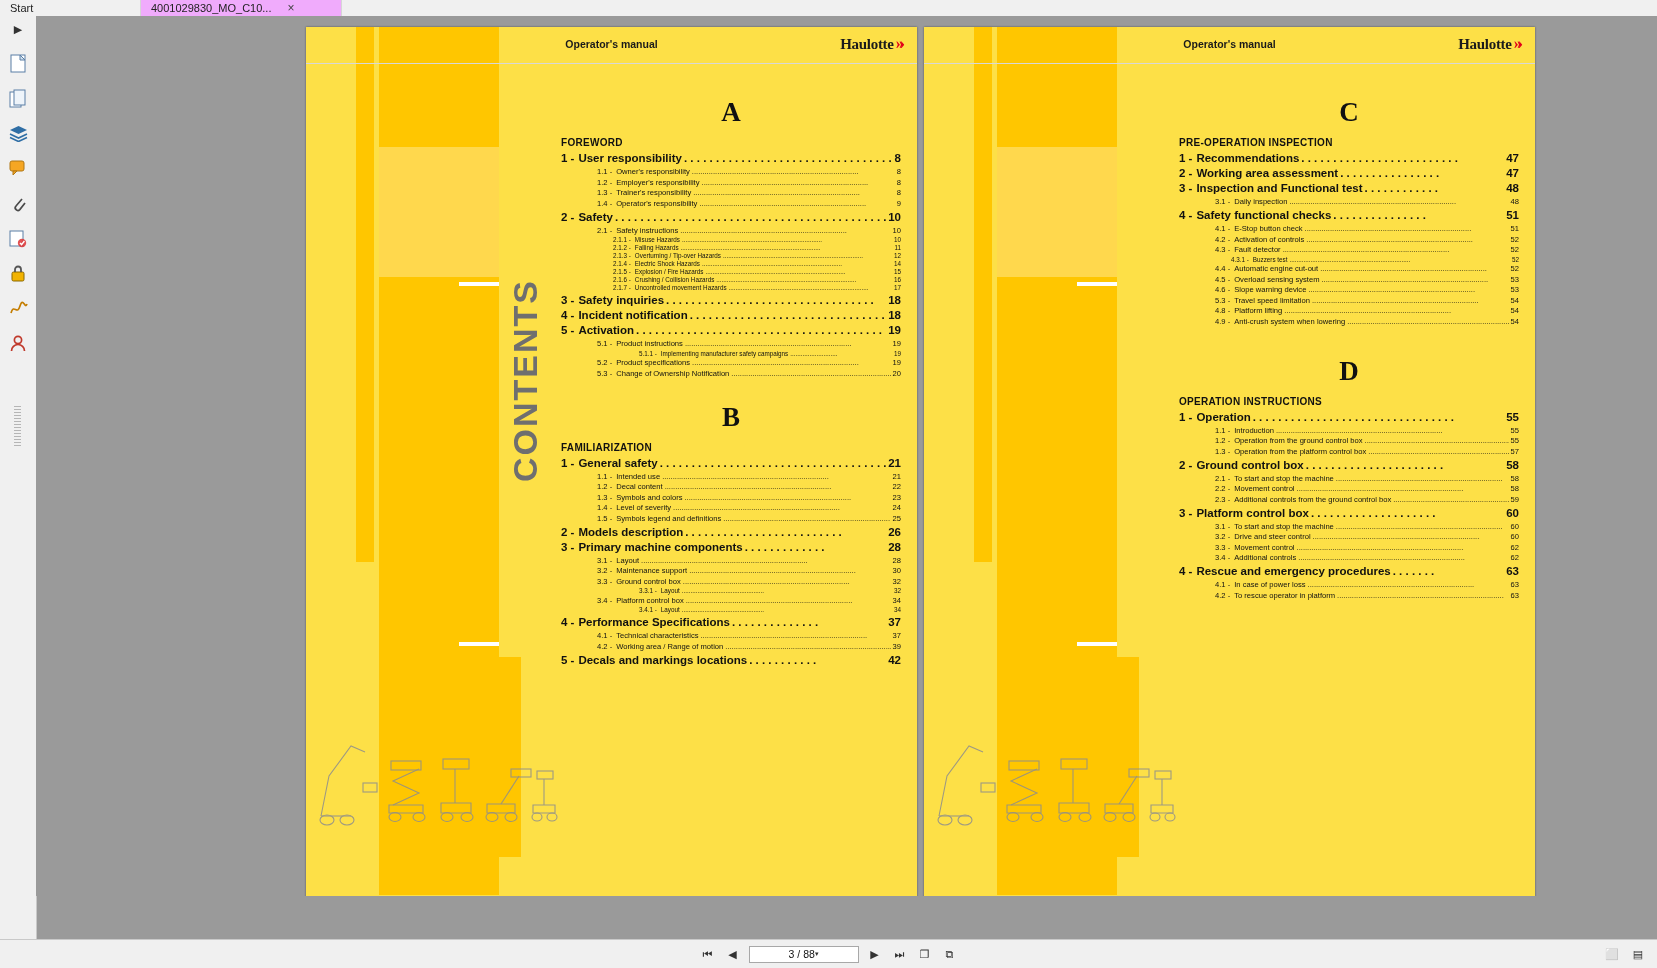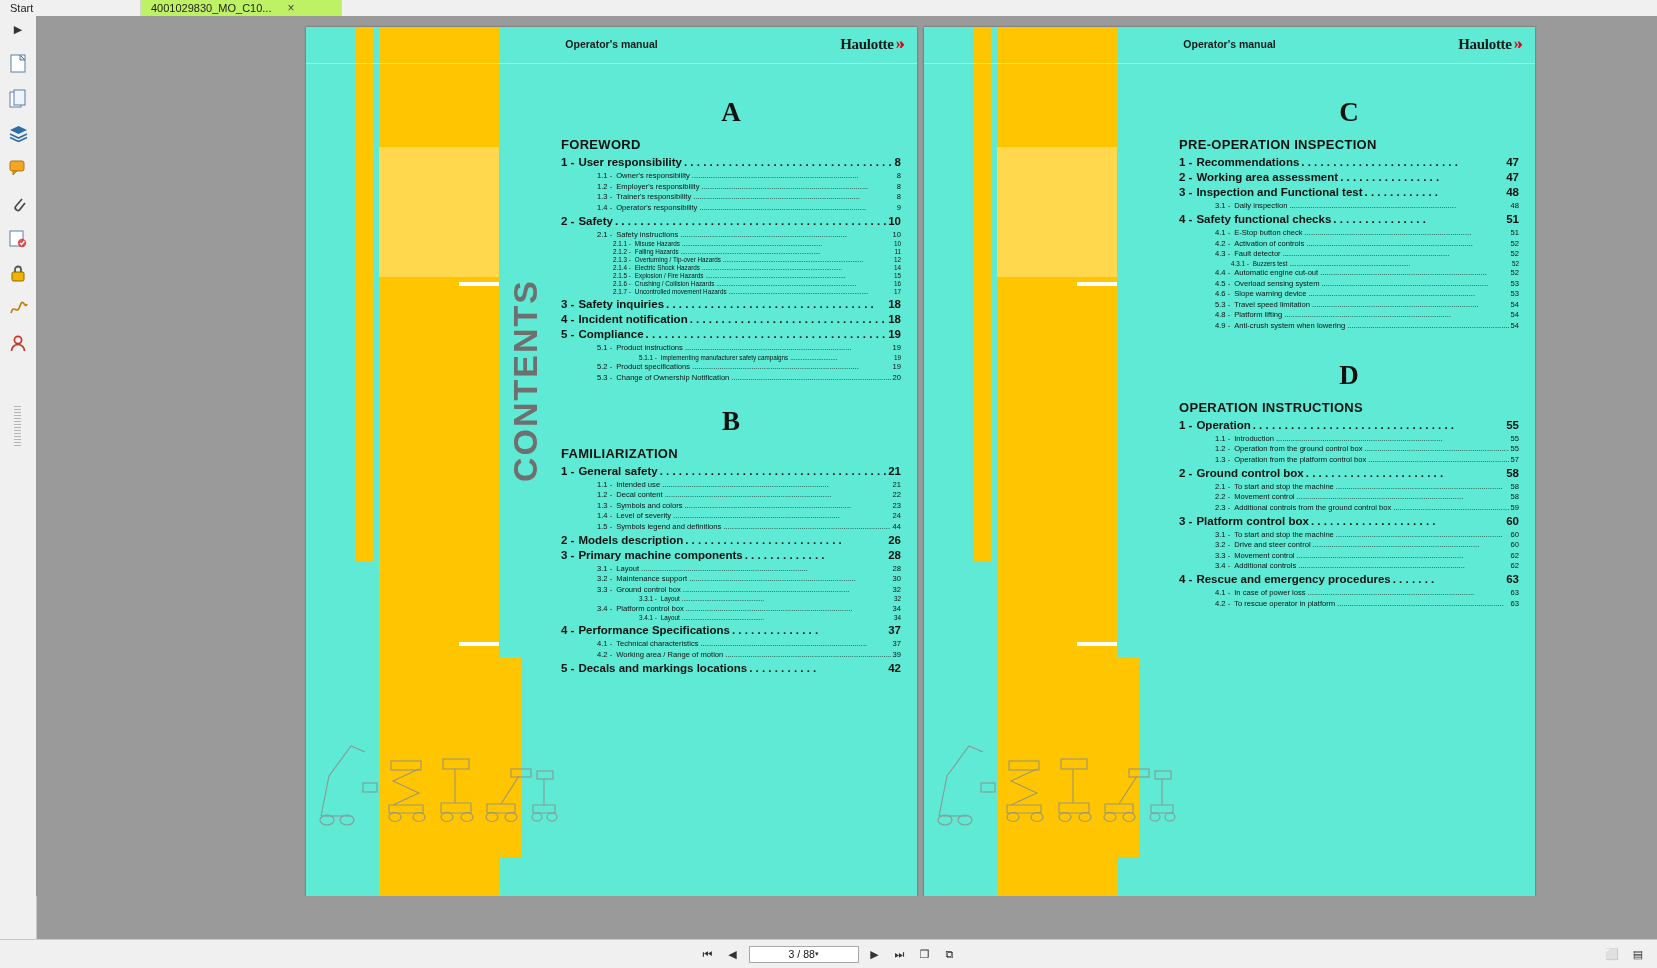--- a/index.html
+++ b/index.html
@@ -16,21 +16,21 @@
     background:#f0f0f0;border-bottom:1px solid #c4c4c4;
     display:flex;align-items:flex-end;
   }
   .tab{
     height:16px;display:flex;align-items:center;gap:6px;
     font-size:11px;color:#222;padding:0 10px;
     border-right:1px solid #d6d6d6;
     background:#f7f7f7;
   }
   .tab.start{width:120px;background:#f0f0f0;}
-  .tab.active{background:#bef264;min-width:180px;}
+  .tab.active{background:#f0abfc;min-width:180px;}
   .tab .close{font-size:12px;color:#444;margin-left:10px;cursor:pointer;}
   
   .rail{
     position:absolute;left:0;top:16px;width:36px;height:952px;
     background:#f0f0f0;border-right:1px solid #c9c9c9;
   }
   .rail .expander{
     width:36px;height:26px;display:flex;align-items:center;justify-content:center;
     font-size:11px;color:#333;
   }
@@ -43,21 +43,21 @@
   .rail-grip{
     position:absolute;left:14px;top:390px;width:7px;height:40px;
     background:repeating-linear-gradient(to bottom,#b5b5b5 0 1px,transparent 1px 3px);
   }
   
   .viewport{
     position:absolute;left:36px;top:16px;width:1621px;height:880px;
     background:#9a9a9a;overflow:hidden;
   }
   .page{
-    position:absolute;top:11px;width:611px;height:936px;background:#5eead4;
+    position:absolute;top:11px;width:611px;height:936px;background:#fde047;
     box-shadow:0 0 2px rgba(0,0,0,.45);
     overflow:hidden;
   }
   .page.left{left:270px;}
   .page.right{left:888px;}
   
   .band{position:absolute;left:0;top:0;width:215px;height:868px;overflow:hidden;}
   .band .ybig{position:absolute;left:73px;top:0;width:120px;height:868px;background:#FFC600;}
   .band .ysmall{position:absolute;left:50px;top:0;width:18px;height:535px;background:#FFC600;}
   .band .ypale{position:absolute;left:73px;top:120px;width:120px;height:130px;background:#FFD84D;}
@@ -85,21 +85,21 @@
     position:absolute;right:16px;top:8px;font-size:15px;font-weight:bold;color:#1b1b1b;
     font-family:"Liberation Serif", serif;letter-spacing:-.3px;
   }
   .logo .arrows{color:#e2001a;letter-spacing:-4px;font-size:16px;margin-left:2px;}
   
   .toc{position:absolute;left:255px;top:0;width:340px;}
   .secletter{
     text-align:center;font-size:27px;font-weight:bold;color:#111;
     font-family:"Liberation Serif", serif;
   }
-  .sectitle{font-size:13px;font-weight:bold;color:#111;letter-spacing:.3px;margin:9px 0 4px 0;}
+  .sectitle{font-size:10px;font-weight:bold;color:#111;letter-spacing:.3px;margin:9px 0 4px 0;}
   .l1{display:flex;align-items:baseline;font-size:11.5px;font-weight:bold;color:#111;margin:3px 0;}
   .l2{display:flex;align-items:flex-start;font-size:7.6px;color:#111;margin:1.5px 0 1.5px 36px;}
   .l3{display:flex;align-items:baseline;font-size:6.3px;color:#111;margin:1px 0 1px 52px;}
   .l4{display:flex;align-items:baseline;font-size:6.3px;color:#111;margin:1px 0 1px 78px;}
   .num{flex:0 0 auto;white-space:nowrap;}
   .lbl{flex:0 0 auto;white-space:nowrap;margin-left:4px;}
   .dots{flex:1 1 auto;overflow:hidden;white-space:nowrap;margin:0 2px;color:#111;}
   .pg{flex:0 0 auto;white-space:nowrap;}
   .footer-no{
     position:absolute;right:34px;bottom:12px;font-size:8.5px;color:#111;font-weight:bold;
@@ -350,21 +350,21 @@
           <span class="pg">18</span>
         </div>
       <div class="l1">
           <span class="num">4 -</span>
           <span class="lbl">Incident notification</span>
           <span class="dots">. . . . . . . . . . . . . . . . . . . . . . . . . . . . . . . .</span>
           <span class="pg">18</span>
         </div>
       <div class="l1">
           <span class="num">5 -</span>
-          <span class="lbl">Compliance</span>
+          <span class="lbl">Activation</span>
           <span class="dots">. . . . . . . . . . . . . . . . . . . . . . . . . . . . . . . . . . . . . . . .</span>
           <span class="pg">19</span>
         </div>
       <div class="l2">
           <span class="num">5.1 -</span>
           <span class="lbl">Product instructions</span>
           <span class="dots">...............................................................................</span>
           <span class="pg">19</span>
         </div>
       <div class="l4">
@@ -416,21 +416,21 @@
       <div class="l2">
           <span class="num">1.4 -</span>
           <span class="lbl">Level of severity</span>
           <span class="dots">...............................................................................</span>
           <span class="pg">24</span>
         </div>
       <div class="l2">
           <span class="num">1.5 -</span>
           <span class="lbl">Symbols legend and definitions</span>
           <span class="dots">...............................................................................</span>
-          <span class="pg">44</span>
+          <span class="pg">25</span>
         </div>
       <div class="l1">
           <span class="num">2 -</span>
           <span class="lbl">Models description</span>
           <span class="dots">. . . . . . . . . . . . . . . . . . . . . . . . .</span>
           <span class="pg">26</span>
         </div>
       <div class="l1">
           <span class="num">3 -</span>
           <span class="lbl">Primary machine components</span>

